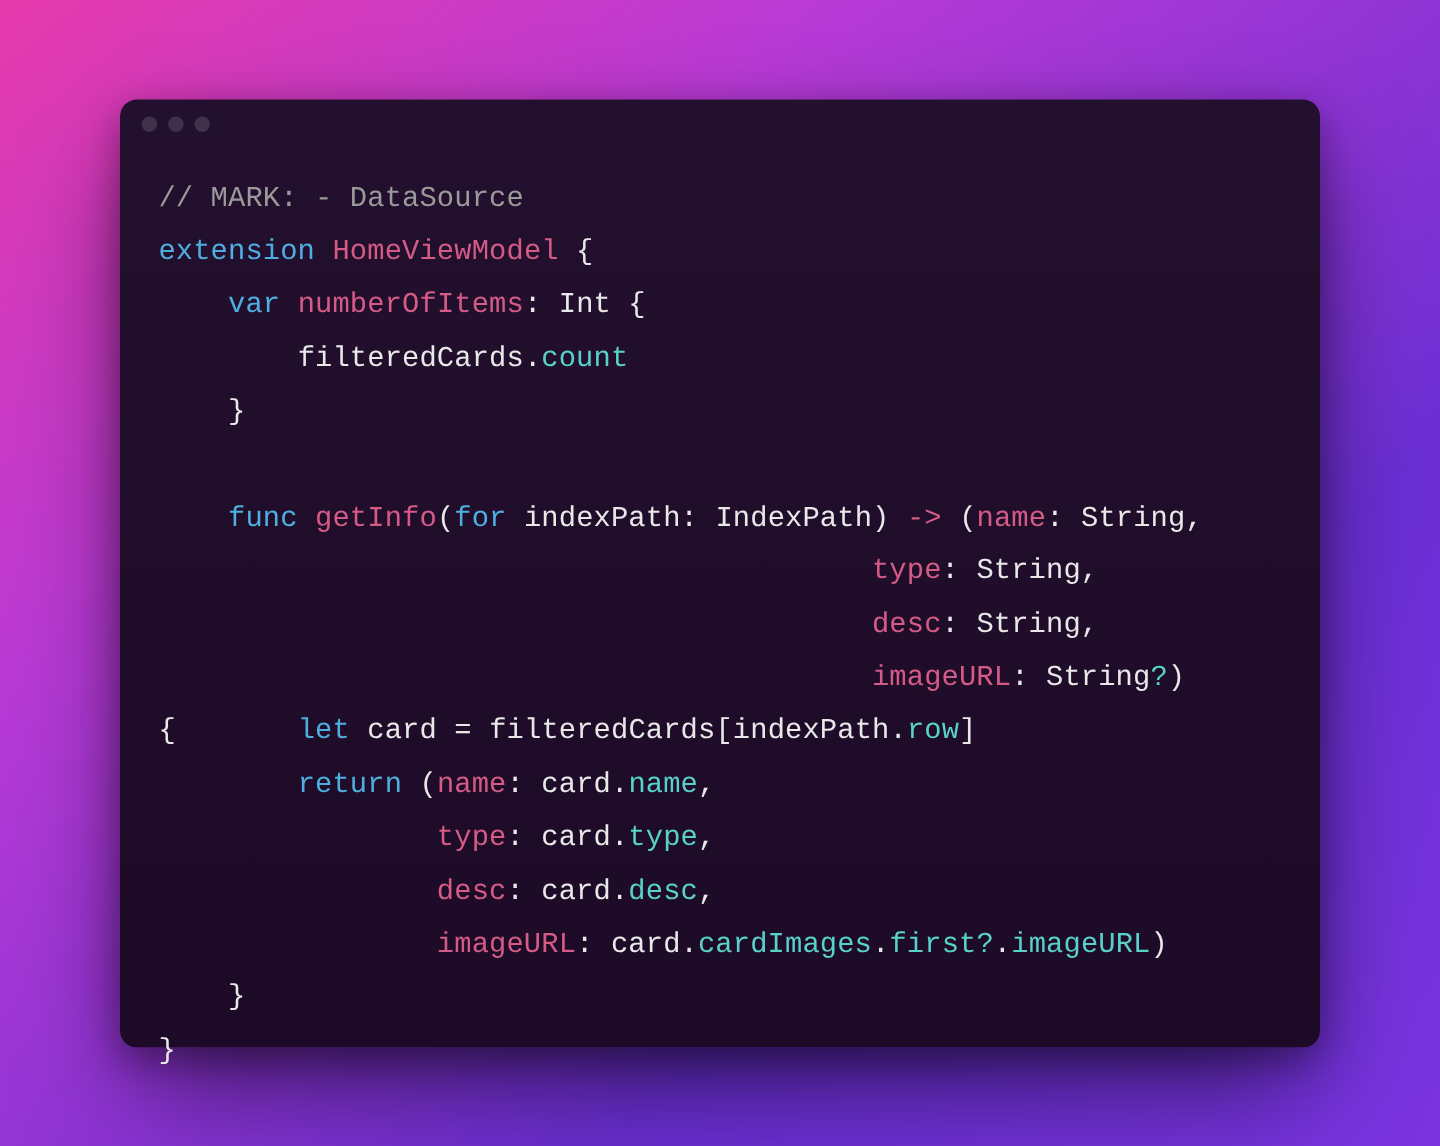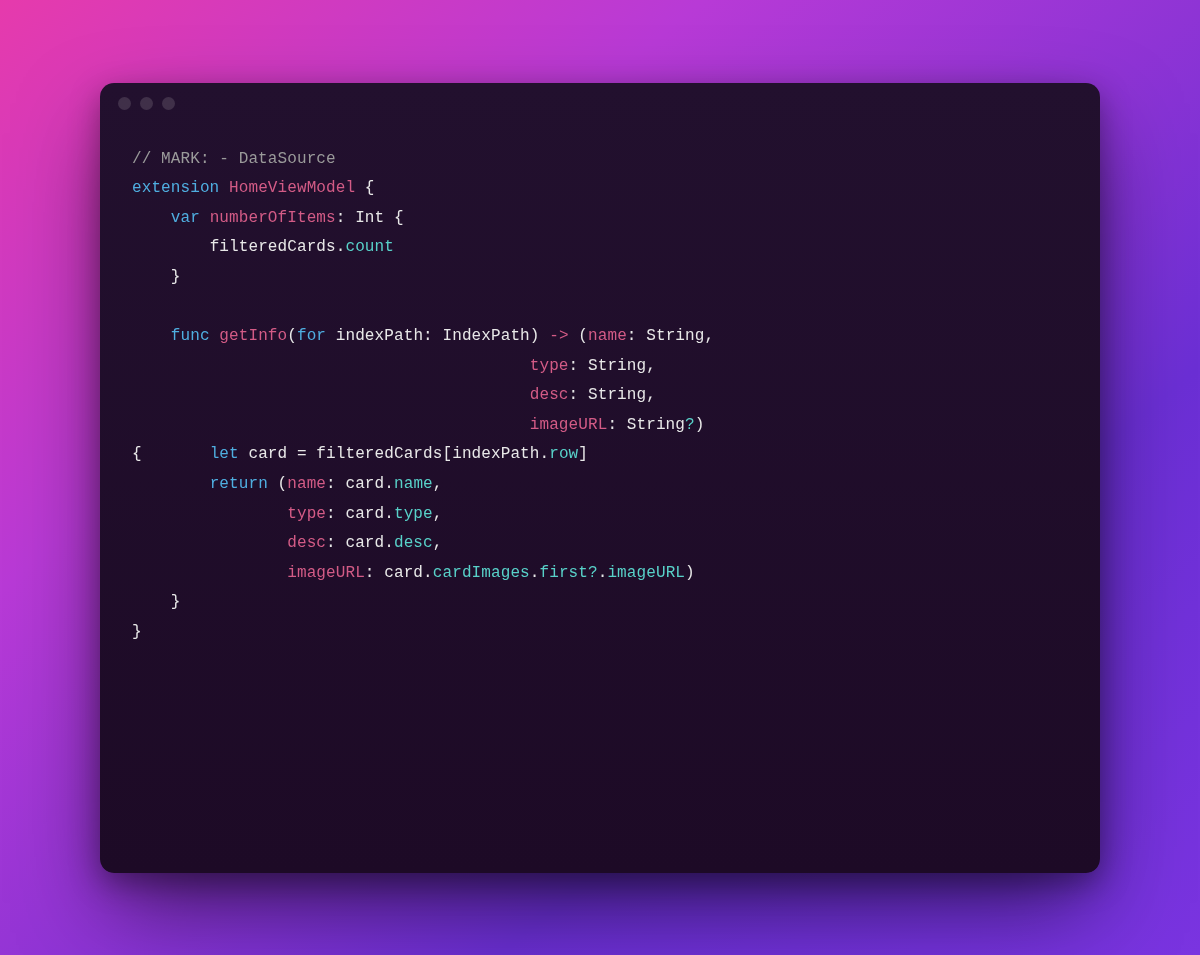--- a/index.html
+++ b/index.html
@@ -38,21 +38,21 @@
   }
   .dot {
     width: 13px;
     height: 13px;
     border-radius: 50%;
     background: #5a4a60;
     opacity: 0.55;
   }
   .code {
     padding: 20px 32px 28px 32px;
-    font-size: 16px;
+    font-size: 24px;
     line-height: 1.85;
     white-space: pre;
     color: #e8e8e8;
     letter-spacing: 0.1px;
   }
   .tok-comment  { color: #9a9a9a; }
   .tok-keyword  { color: #4faee0; }   
   .tok-typeuse  { color: #d35b86; }   
   .tok-type     { color: #e8e8e8; }   
   .tok-label    { color: #d35b86; }   

